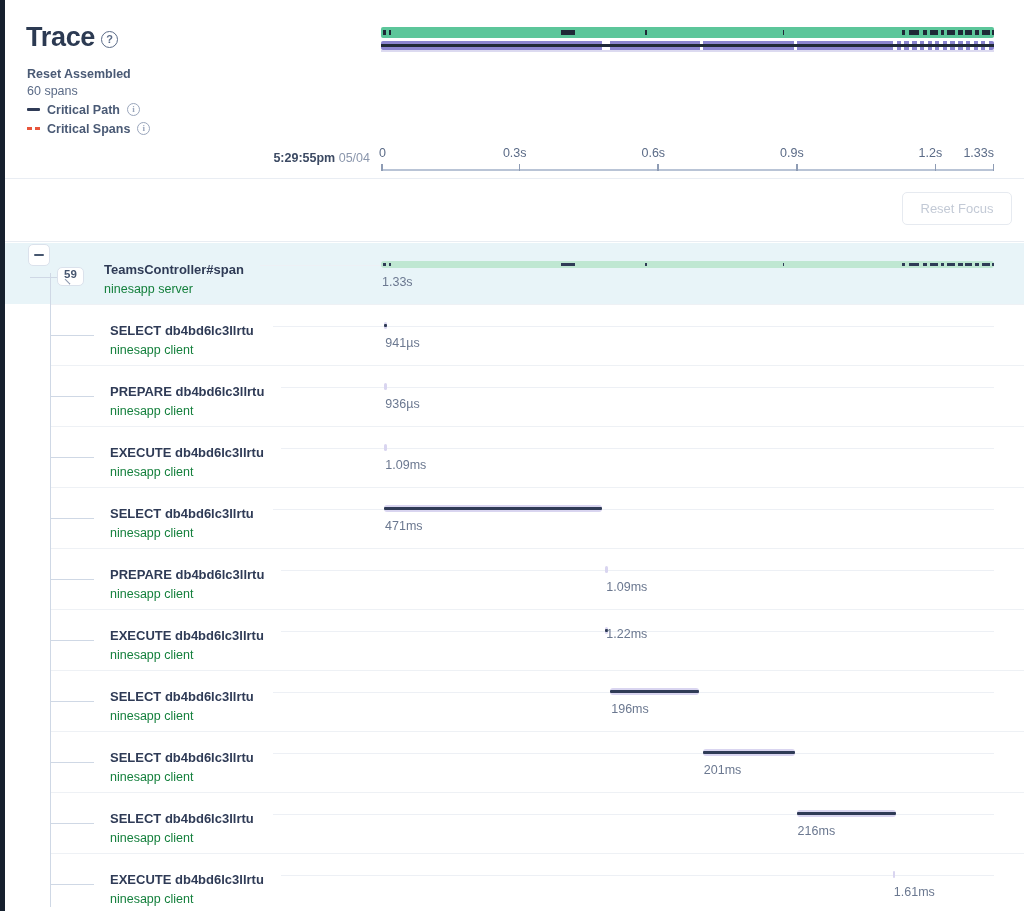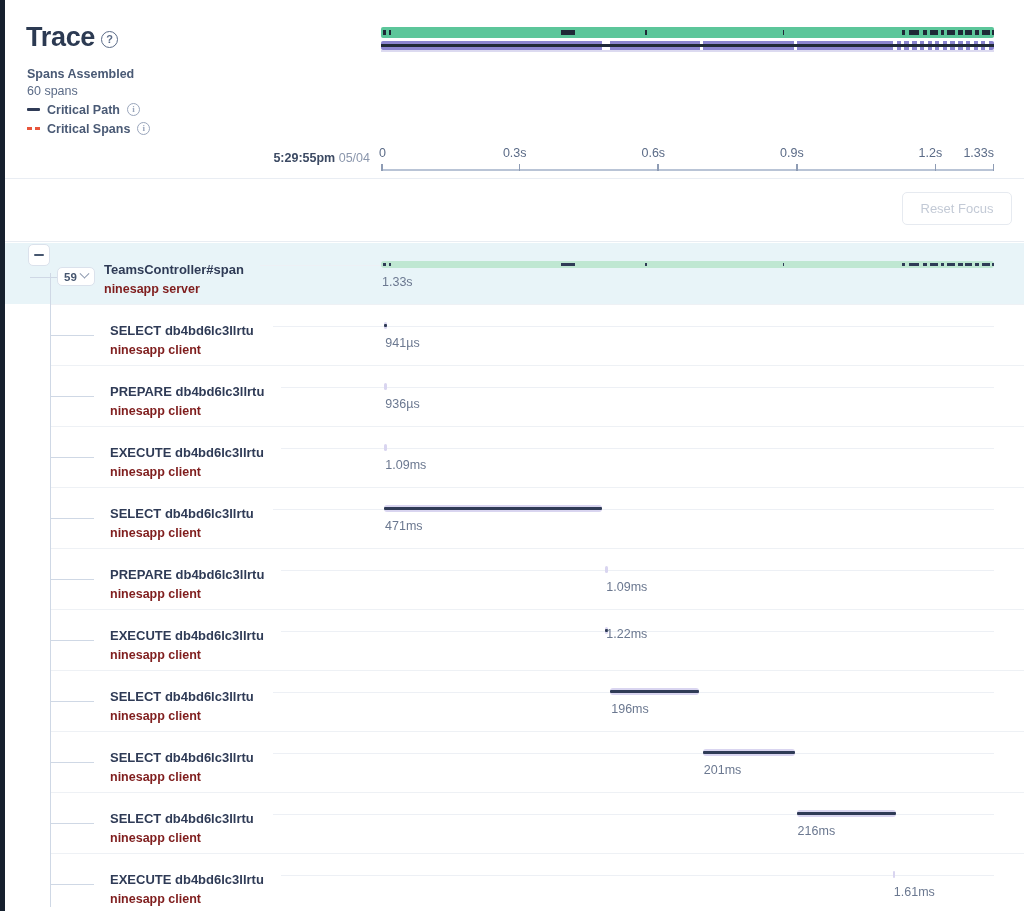--- a/index.html
+++ b/index.html
@@ -77,28 +77,28 @@
 
   
   .tree-vline { position:absolute; left:50px; width:1.2px; background:#cfd8e5; }
   .tree-stub { position:absolute; width:44px; height:1.2px; background:#cfd8e5; }
 
   .collapse-btn { position:absolute; left:28px; top:244px; width:22px; height:22px; background:#fff;
                   border:1px solid #dbe2ec; border-radius:5px; display:flex; align-items:center;
                   justify-content:center; z-index:12; }
   .collapse-btn .bar { width:10px; height:2px; background:#46566f; border-radius:1px; }
   .count-badge { position:absolute; left:57px; top:267px; height:19px; padding:0 6px; background:#fff;
-                 border:1px solid #dbe2ec; border-radius:5px; display:flex; align-items:center;
-                 gap:4px; font-size:11.5px; color:#46566f; font-weight:600; z-index:12; }
+                 border:1px solid #dbe2ec; border-radius:5px; display:flex; align-items:flex-start;
+                 gap:4px; font-size:11.5px; color:#46566f; font-weight:600; z-index:12;flex-direction:column; }
   .count-badge .chev { width:7px; height:7px; border-right:1.4px solid #8b97ad;
                        border-bottom:1.4px solid #8b97ad; transform:rotate(45deg) translate(-2px,-2px); }
 
   .span-name { position:absolute; font-size:13px; font-weight:700; color:#2f3b56; white-space:nowrap;
                line-height:1; }
-  .span-svc { position:absolute; font-size:12.5px; color:#7f1d1d; white-space:nowrap; line-height:1;font-weight:bold; }
+  .span-svc { position:absolute; font-size:12.5px; color:#15803d; white-space:nowrap; line-height:1; }
 
   
   .guideline { position:absolute; height:1px; background:#edf0f5; }
 
   
   .bar-wrap { position:absolute; }
   .bar-base { position:absolute; height:7px; border-radius:3px; }
   .bar-green { background:#bfe7d2; }
   .bar-purple { background:#d9d5f0; }
   .bar-cp { position:absolute; height:2.6px; background:#2f3b56; border-radius:1px; top:2.2px; }
@@ -112,21 +112,21 @@
   <div class="left-rail"></div>
 
   <div class="header">
 
     <div class="title-row">
       <div class="title-text">Trace</div>
       <div class="help-icon">?</div>
     </div>
 
     <div class="meta">
-      <div class="meta-assembled">Spans Assembled</div>
+      <div class="meta-assembled">Reset Assembled</div>
       <div class="meta-spans">60 spans</div>
 
       <div class="legend-row">
         <span class="lg-solid"></span>
         <span class="legend-label">Critical Path</span>
         <span class="info-icon">i</span>
       </div>
 
       <div class="legend-row">
         <span class="lg-dashed"></span>

